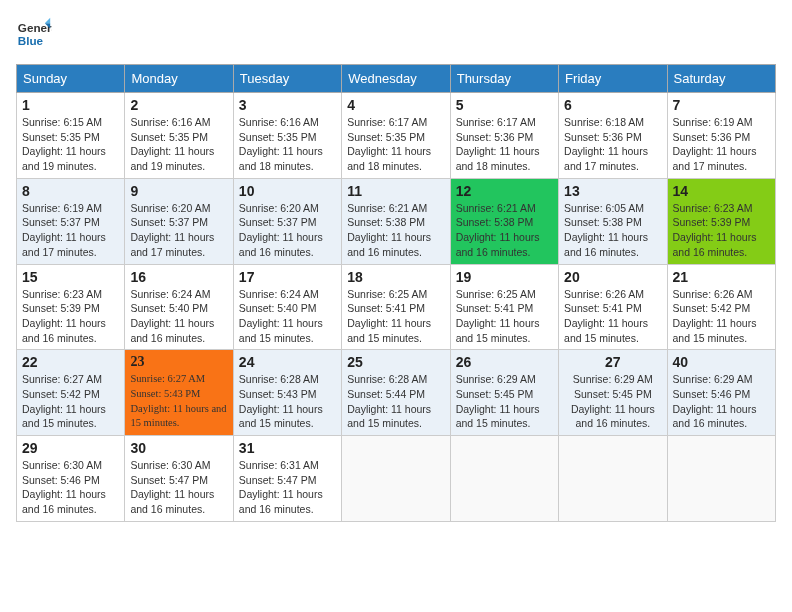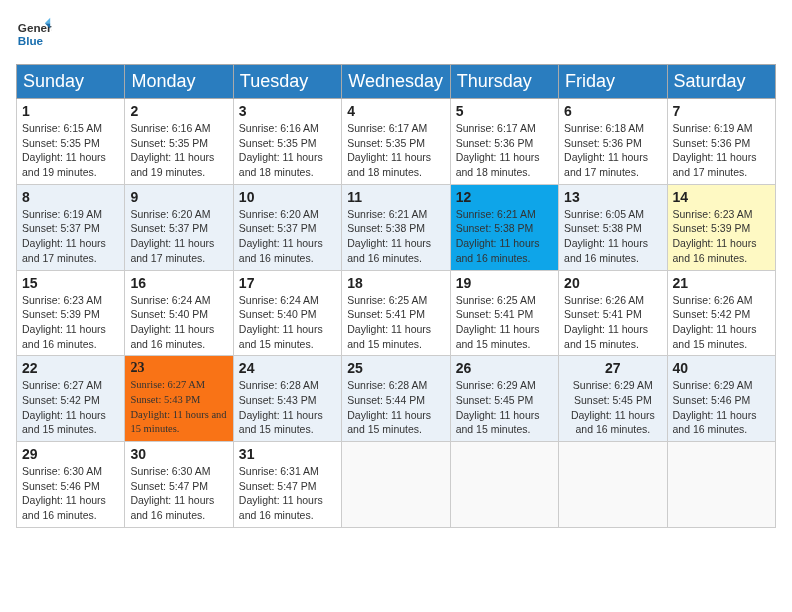--- a/index.html
+++ b/index.html
@@ -40,21 +40,21 @@
     .calendar {
       width: 100%;
       border-collapse: collapse;
       font-size: 11px;
     }
     .calendar th {
       background: #2a7dbf;
       color: #fff;
       text-align: left;
       padding: 6px 6px;
-      font-size: 18px;
+      font-size: 13px;
       font-weight: normal;
       border: 1px solid #aaa;
     }
     .calendar td {
       vertical-align: top;
       border: 1px solid #ccc;
       padding: 4px 5px;
       width: 108px;
       height: 80px;
       background: #fff;
@@ -174,33 +174,33 @@
           <div class="day-info" style="white-space: pre-line;">Sunrise: 6:20 AM
 Sunset: 5:37 PM
 Daylight: 11 hours and 16 minutes.</div>
         </td>
         <td style="background: rgb(234, 241, 248);">
           <span class="day-num">11</span>
           <div class="day-info" style="white-space: pre-line;">Sunrise: 6:21 AM
 Sunset: 5:38 PM
 Daylight: 11 hours and 16 minutes.</div>
         </td>
-        <td style="background: #0ea5e9;">
+        <td style="background: #22c55e;">
           <span class="day-num">12</span>
           <div class="day-info" style="white-space: pre-line;">Sunrise: 6:21 AM
 Sunset: 5:38 PM
 Daylight: 11 hours and 16 minutes.</div>
         </td>
         <td style="background: rgb(234, 241, 248);">
           <span class="day-num">13</span>
           <div class="day-info" style="white-space: pre-line;">Sunrise: 6:05 AM
 Sunset: 5:38 PM
 Daylight: 11 hours and 16 minutes.</div>
         </td>
-        <td style="background: #fef9c3;">
+        <td style="background: #84cc16;">
           <span class="day-num">14</span>
           <div class="day-info" style="white-space: pre-line;">Sunrise: 6:23 AM
 Sunset: 5:39 PM
 Daylight: 11 hours and 16 minutes.</div>
         </td>
       </tr>
       <tr>
         <td>
           <span class="day-num">15</span>
           <div class="day-info" style="white-space: pre-line;">Sunrise: 6:23 AM

